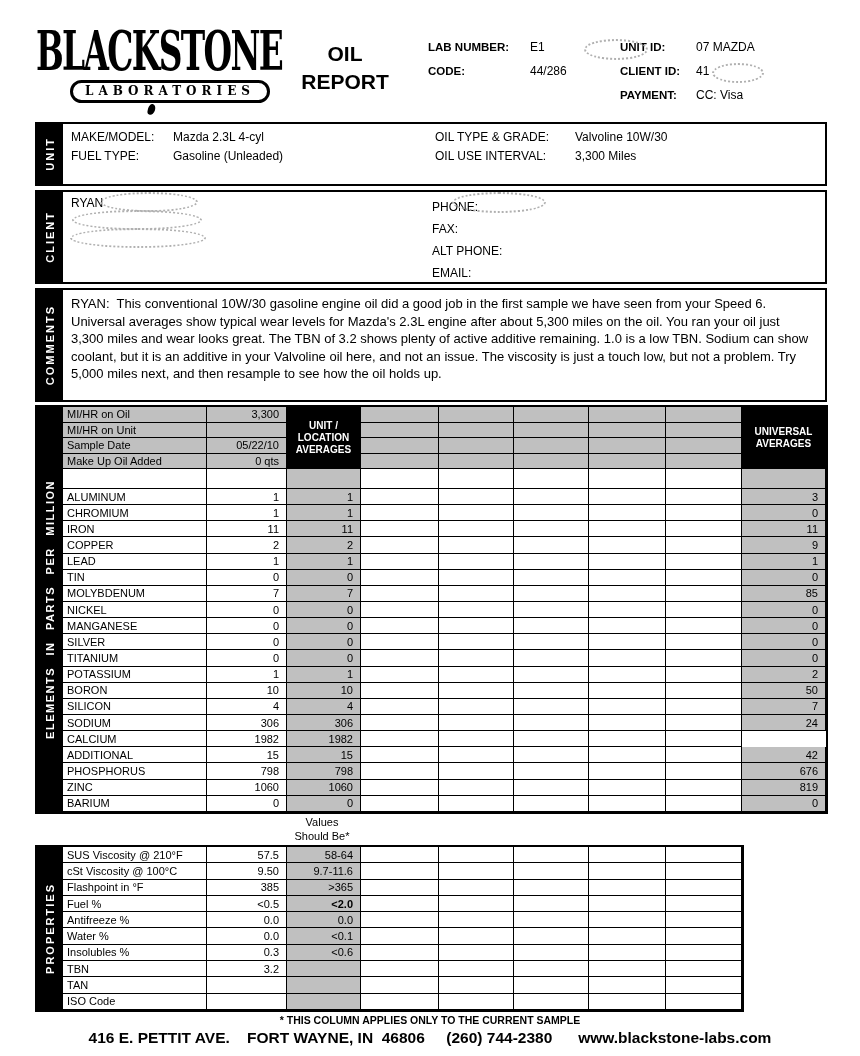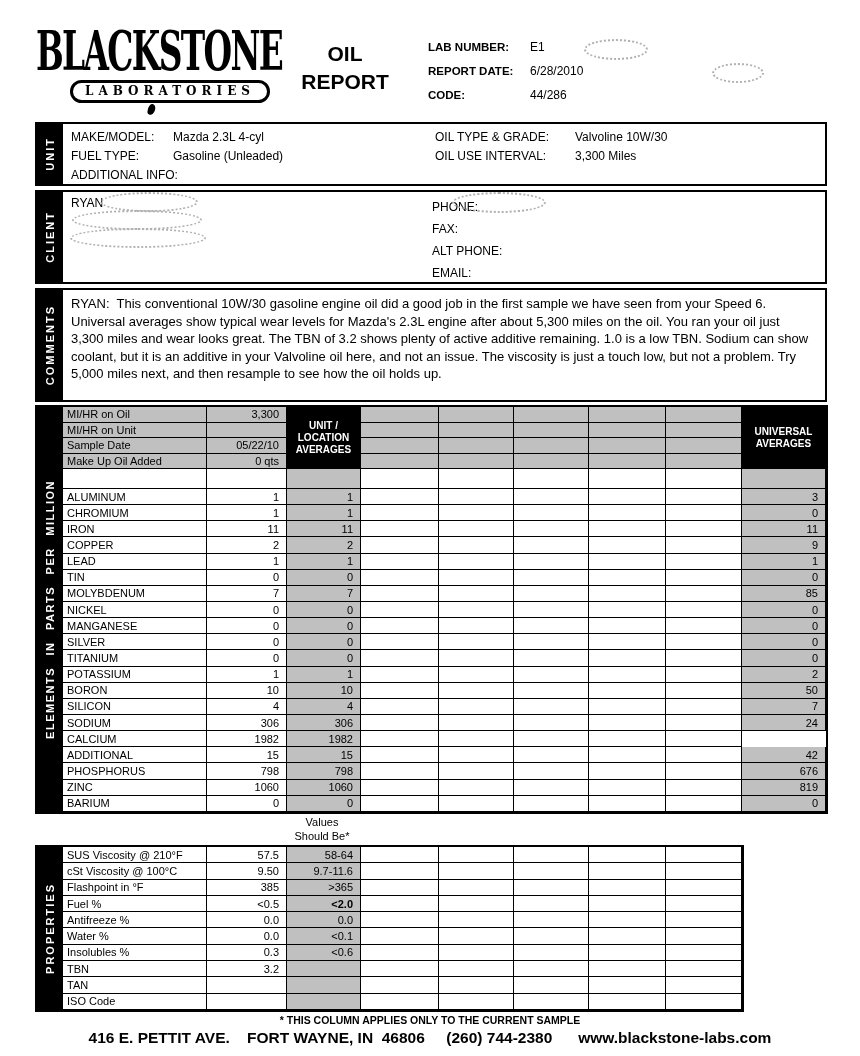--- a/index.html
+++ b/index.html
@@ -90,33 +90,36 @@
   <div id="report-title">OIL REPORT</div>
 
   <div id="logo">
     <span id="logo-name">BLACKSTONE</span>
     <span id="logo-pill">LABORATORIES</span>
     <span id="logo-blot"></span>
   </div>
 
   <div class="hcol" id="hcol-left">
       <div class="hrow"><span class="hlabel">LAB NUMBER:</span><span class="hvalue">E1</span></div>
-      <div class="hrow"><span class="hlabel">REPORT DATE:</span><span class="hvalue">6/28/2010</span></div>
       <div class="hrow"><span class="hlabel">CODE:</span><span class="hvalue">44/286</span></div>
+    </div>
+  <div class="hcol" id="hcol-right">
+      <div class="hrow"><span class="hlabel">UNIT ID:</span><span class="hvalue">07 MAZDA</span></div>
+      <div class="hrow"><span class="hlabel">CLIENT ID:</span><span class="hvalue">41</span></div>
+      <div class="hrow"><span class="hlabel">PAYMENT:</span><span class="hvalue">CC: Visa</span></div>
     </div>
 
   <div class="secbox" id="unit-box">
     <div class="side">
       <span class="vtext">UNIT</span>
     </div>
     <div class="seccontent">
       <div id="unit-left">
           <div class="fieldline"><span class="flabel">MAKE/MODEL:</span><span class="fvalue">Mazda 2.3L 4-cyl</span></div>
           <div class="fieldline"><span class="flabel">FUEL TYPE:</span><span class="fvalue">Gasoline (Unleaded)</span></div>
-          <div class="fieldline"><span class="flabel">ADDITIONAL INFO:</span><span class="fvalue"></span></div>
         </div>
       <div id="unit-right">
           <div class="fieldline"><span class="flabel">OIL TYPE &amp; GRADE:</span><span class="fvalue">Valvoline 10W/30</span></div>
           <div class="fieldline"><span class="flabel">OIL USE INTERVAL:</span><span class="fvalue">3,300 Miles</span></div>
         </div>
     </div>
   </div>
 
   <div class="secbox" id="client-box">
     <div class="side">

